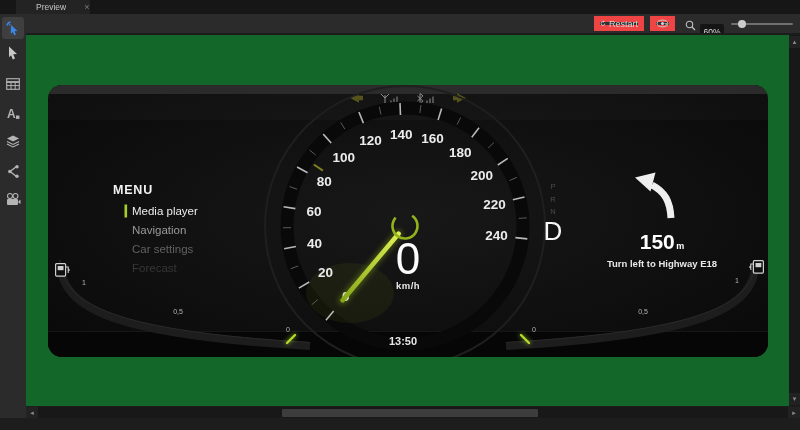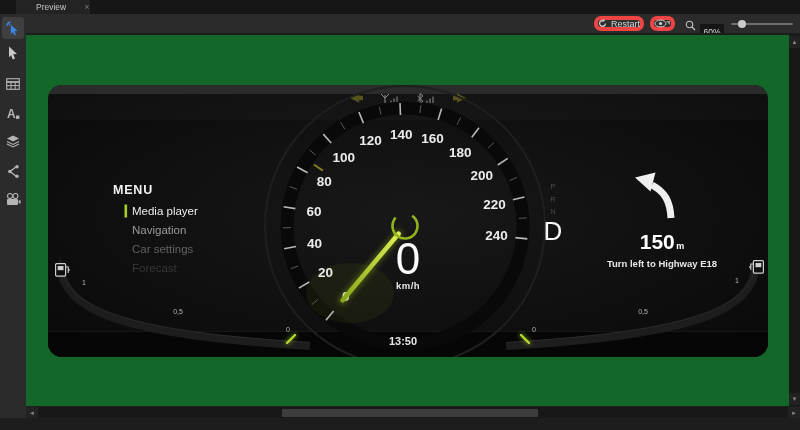--- a/index.html
+++ b/index.html
@@ -10,21 +10,21 @@
   
   .tabbar { position: absolute; left: 0; top: 0; width: 800px; height: 14px; background: #161616; }
   .tab { position: absolute; left: 16px; top: 0; width: 74px; height: 14px; background: #232323;
     display: flex; align-items: center; gap: 16px; padding: 0 4px; }
   .tab-label { font-size: 8.5px; color: #c6c6c6; }
   .tab-close { font-size: 9px; color: #7a7a7a; margin-left: 2px; line-height: 8px; }
 
   
   .toolbar { position: absolute; left: 26px; top: 14px; width: 774px; height: 19px; background: #2b2b2b; }
   .tb-sep { position: absolute; left: 26px; top: 33px; width: 774px; height: 2px; background: #1c1c1c; }
-  .btn { position: absolute; border: 4px solid #ef4444; border-radius: 7px; background: rgba(255,255,255,0.02);
+  .btn { position: absolute; border: 6px solid #ef4444; border-radius: 0; background: rgba(255,255,255,0.02);
     display: flex; align-items: center; justify-content: space-between; gap: 3px; color: #d6d6d6; }
   .btn-restart { left: 594px; top: 16px; width: 50px; height: 15px; font-size: 9px; }
   .btn-eye { left: 650px; top: 16px; width: 25px; height: 15px; }
   .eye-corner { position: absolute; right: 1px; top: 1px; width: 0; height: 0;
     border-left: 4px solid transparent; border-top: 4px solid #9a9a9a; }
   .zoom-box { position: absolute; left: 700px; top: 24px; width: 24px; height: 15px; background: #151515;
     color: #dcdcdc; font-size: 8.5px; display: flex; align-items: center; justify-content: center; border-radius: 2px; }
   .slider-track { position: absolute; left: 731px; top: 23px; width: 62px; height: 2px; background: #6f6f6f; border-radius: 1px; }
   .slider-thumb { position: absolute; left: 738px; top: 19.5px; width: 8px; height: 8px; background: #cccccc; border-radius: 50%; }
   .magnifier { position: absolute; left: 685px; top: 17px; }

